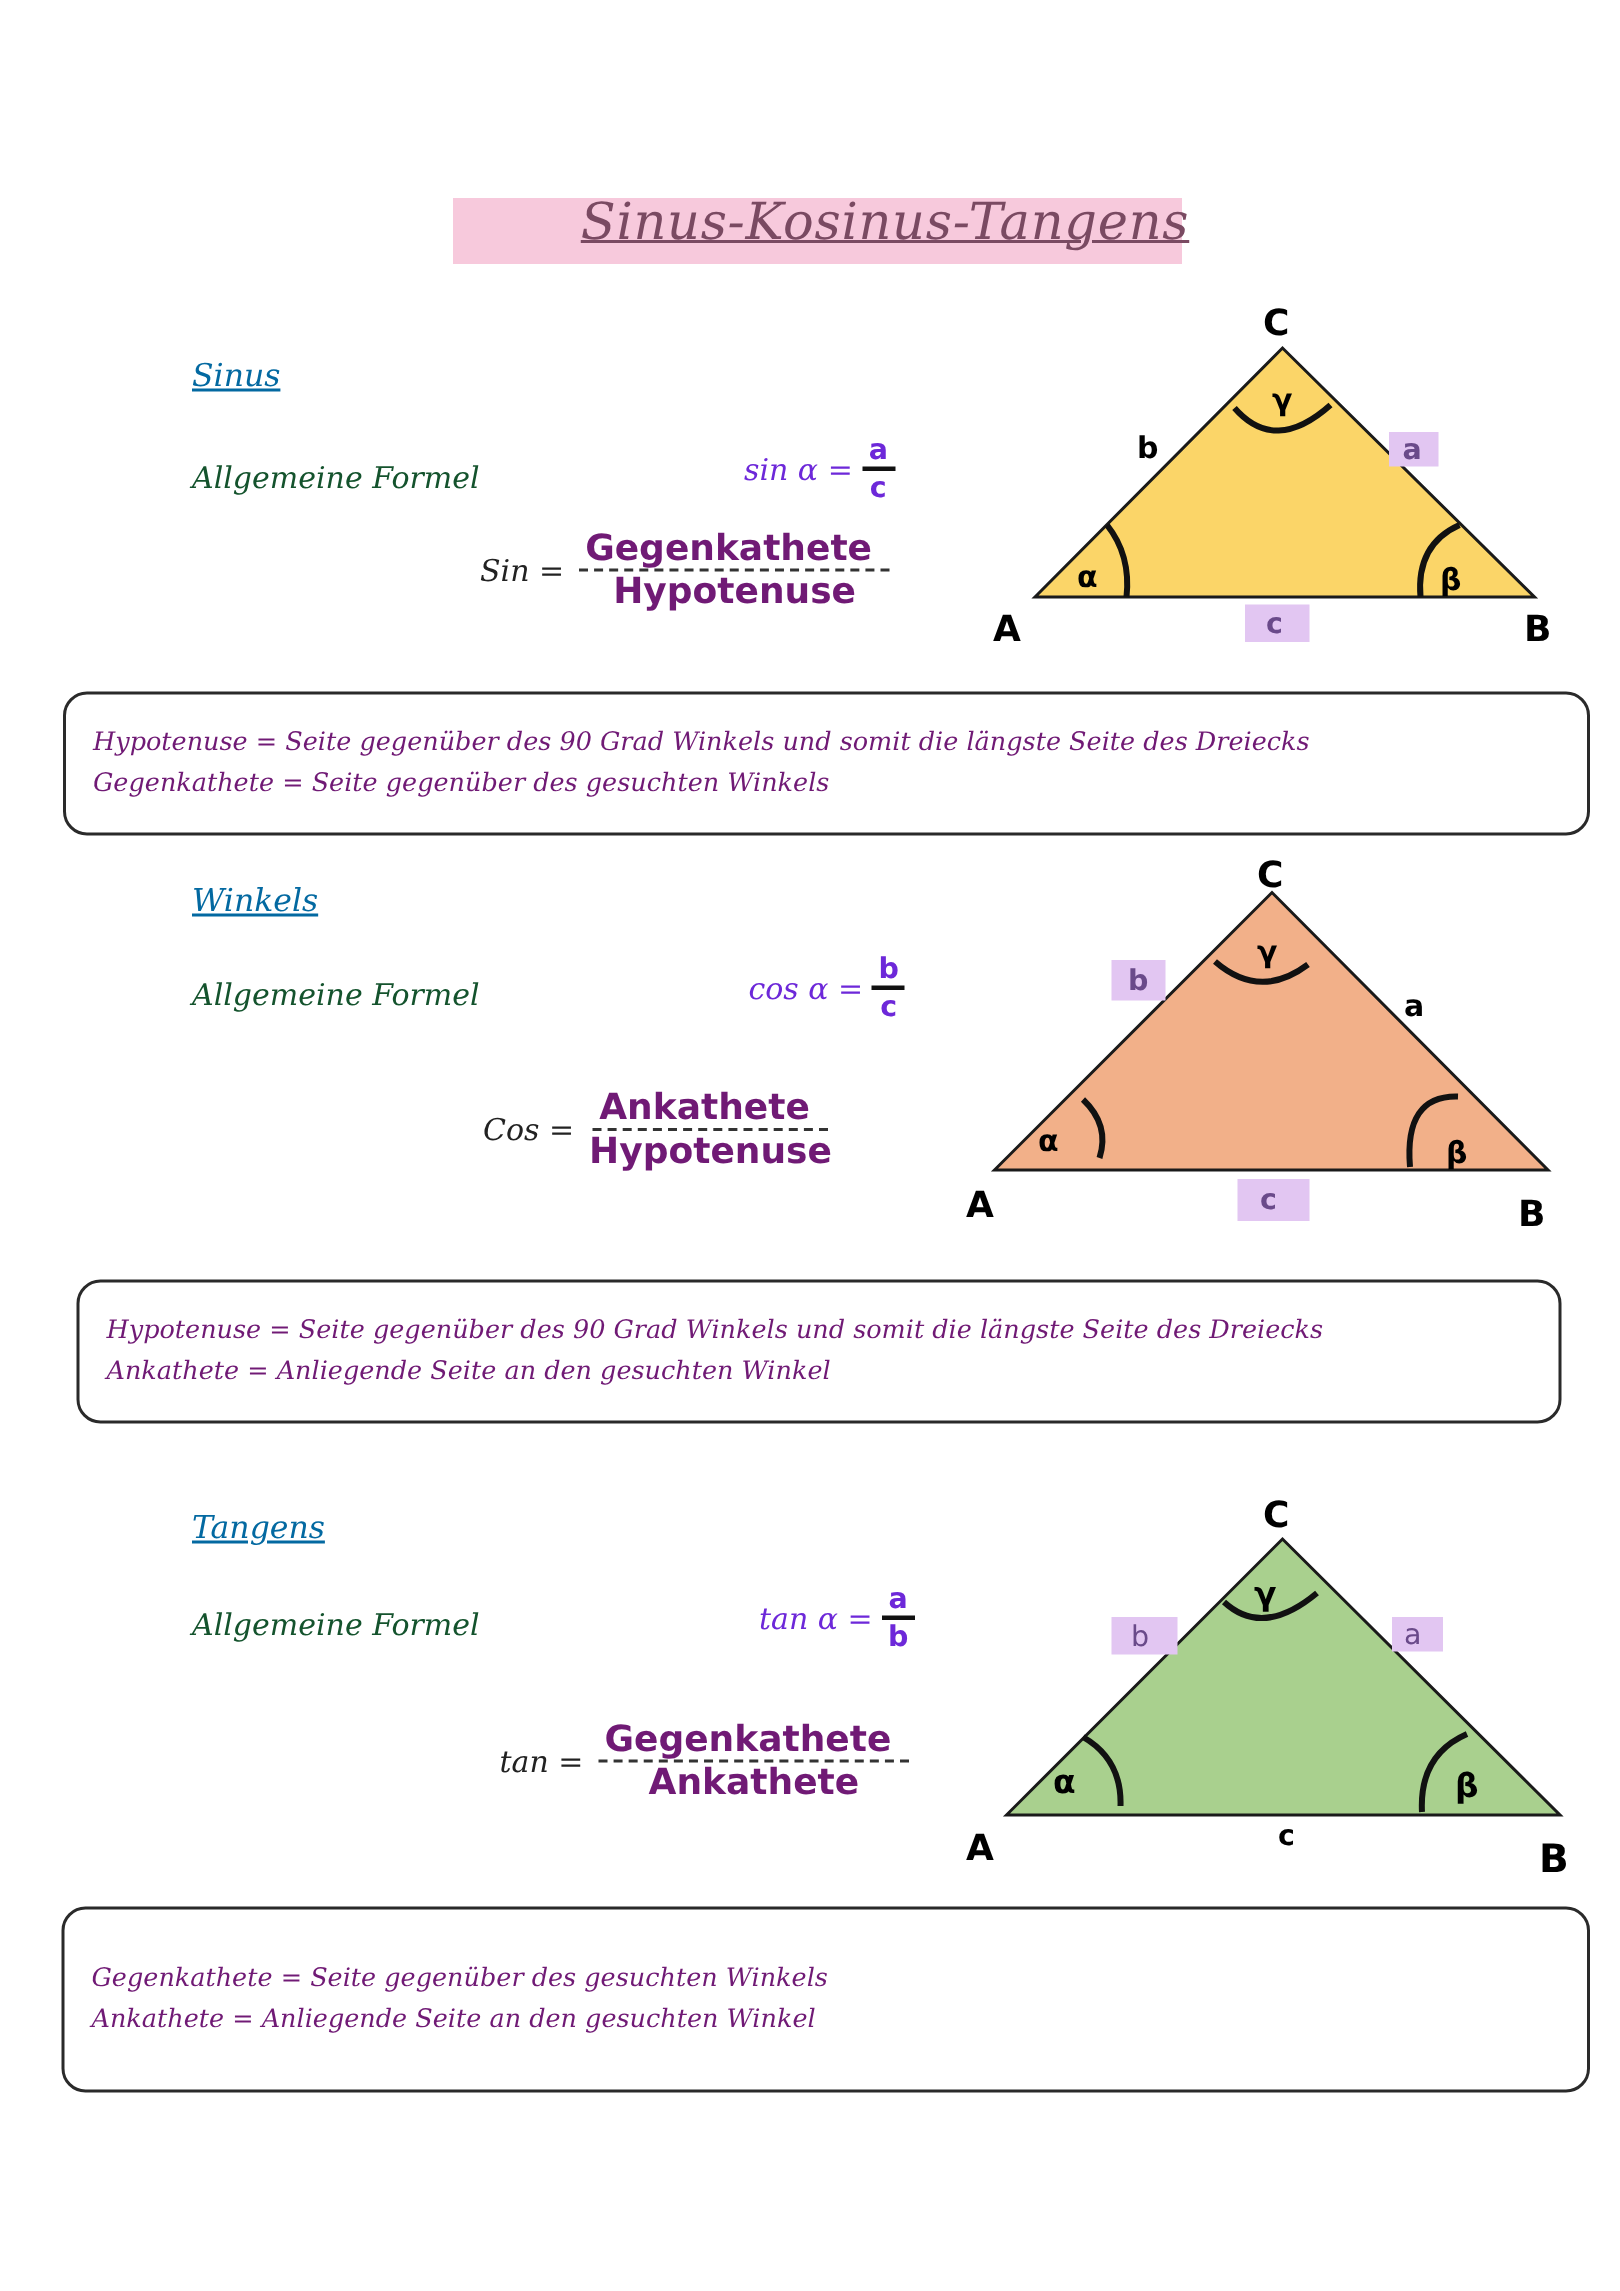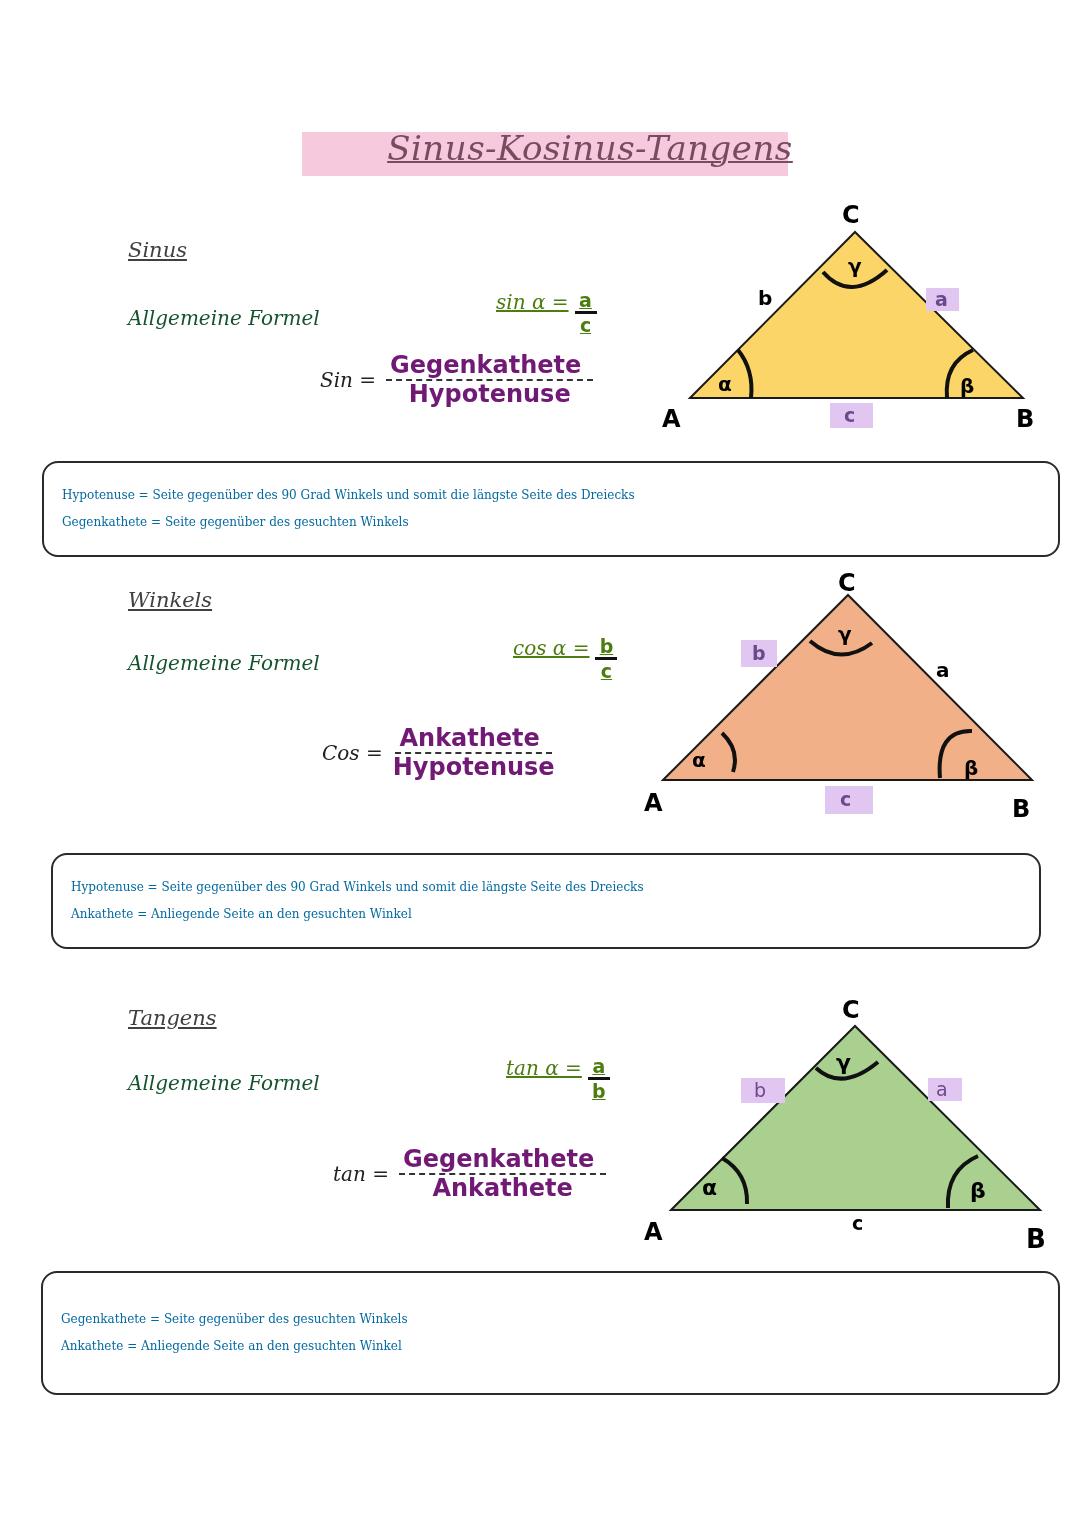--- a/index.html
+++ b/index.html
@@ -3,31 +3,31 @@
 <meta charset="utf-8">
 <style>
   html, body { margin:0; padding:0; background:#ffffff; }
   body { width:1080px; height:1527px; position:relative; overflow:hidden;
          font-family:"DejaVu Sans", sans-serif; color:#1a1a1a; }
   .abs { position:absolute; }
   .title-wrap { left:302px; top:132px; width:486px; height:44px; background:#f7c9dc; }
   .title { left:302px; top:128px; width:576px; text-align:center; font-size:34px;
            font-style:italic; color:#7a4a62; text-decoration:underline; text-decoration-thickness:2px;
            font-family:"DejaVu Serif", serif; letter-spacing:0.5px; }
-  .sec-head { font-size:21px; font-style:italic; text-decoration:underline; color:#404040;
+  .sec-head { font-size:21px; font-style:italic; text-decoration:underline; color:#0369a1;
               font-family:"DejaVu Serif", serif; }
   .formula-label { font-size:20px; font-style:italic; color:#14532d; font-family:"DejaVu Serif", serif; }
-  .eq { font-size:20px; font-style:italic; font-family:"DejaVu Serif", serif; color:#4d7c0f; display:flex; align-items:flex-start;text-decoration:underline; }
+  .eq { font-size:20px; font-style:italic; font-family:"DejaVu Serif", serif; color:#6d28d9; display:flex; align-items:center; }
   .frac { display:inline-flex; flex-direction:column; align-items:center; margin-left:6px; font-weight:bold; font-style:normal; font-family:"DejaVu Sans", sans-serif; font-size:19px; line-height:20px; }
   .frac .bar { width:22px; height:3px; background:#111; margin:1px 0; }
   .word-eq { font-size:20px; font-style:italic; font-family:"DejaVu Serif", serif; display:flex; align-items:center; color:#222; }
   .word-frac { display:inline-flex; flex-direction:column; align-items:center; margin-left:10px; font-weight:bold; font-style:normal; font-family:"DejaVu Sans", sans-serif; font-size:24px; line-height:27px; color:#701a75; }
   .word-frac .num { border-bottom:2px dashed #333; padding:0 12px 0 4px; }
   .note-box { border:2px solid #2a2a2a; border-radius:16px; background:#fff; }
-  .note-line { font-size:12px; font-family:"DejaVu Serif", serif; color:#0369a1; line-height:27px; white-space:nowrap; }
+  .note-line { font-size:17px; font-style:italic; font-family:"DejaVu Serif", serif; color:#701a75; line-height:27px; white-space:nowrap; }
   svg text { font-family:"DejaVu Sans", sans-serif; }
 </style>
 </head>
 <body>
 
 <div class="abs title-wrap"></div>
 <div class="abs title">Sinus-Kosinus-Tangens</div>
 
 <div class="abs sec-head" style="left:128px;top:238px;">Sinus</div>
 <div class="abs formula-label" style="left:128px;top:306px;">Allgemeine Formel</div>
@@ -67,21 +67,21 @@
 
 <div class="abs note-box" style="left:42px;top:461px;width:1014px;height:92px;">
   <div style="padding:19px 0 0 18px;">
     <div class="note-line">Hypotenuse = Seite gegenüber des 90 Grad Winkels und somit die längste Seite des Dreiecks</div>
     <div class="note-line">Gegenkathete = Seite gegenüber des gesuchten Winkels</div>
   </div>
 </div>
 
 <div class="abs sec-head" style="left:128px;top:588px;">Winkels</div>
 <div class="abs formula-label" style="left:128px;top:651px;">Allgemeine Formel</div>
-<div class="abs eq" style="left:513px;top:636px;">
+<div class="abs eq" style="left:499px;top:636px;">
   <span>cos α =</span>
   <span class="frac">
     <span>b</span>
     <span class="bar"></span>
     <span>c</span>
   </span>
 </div>
 <div class="abs word-eq" style="left:322px;top:725px;">
   <span>Cos =</span>
   <span class="word-frac">

